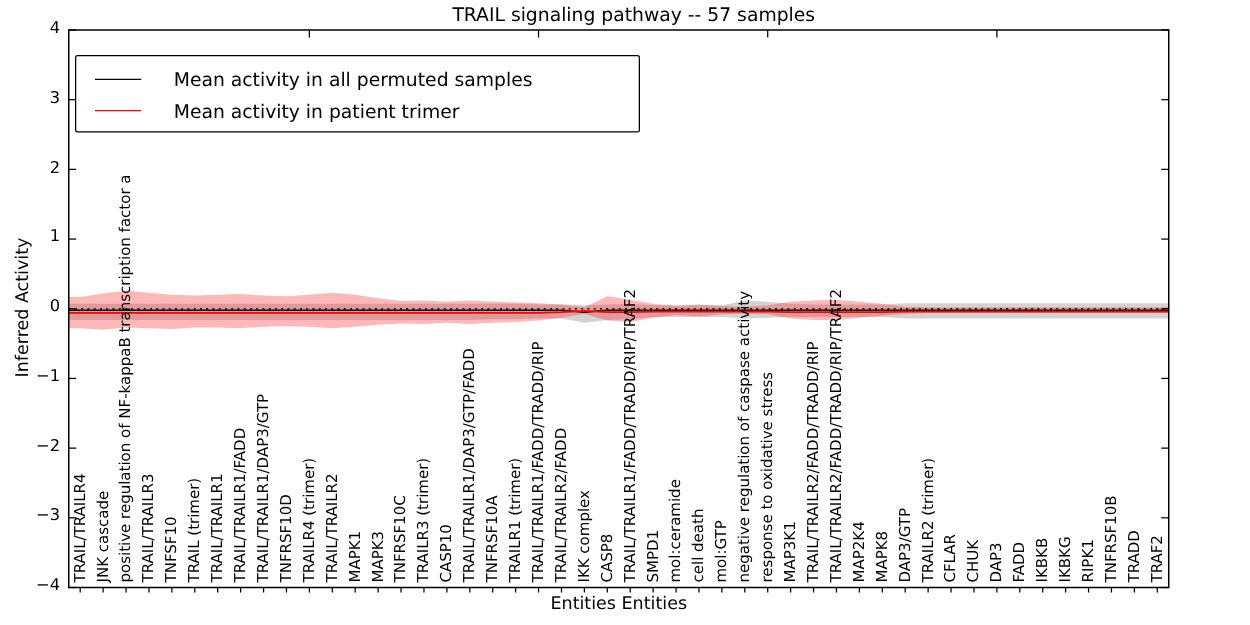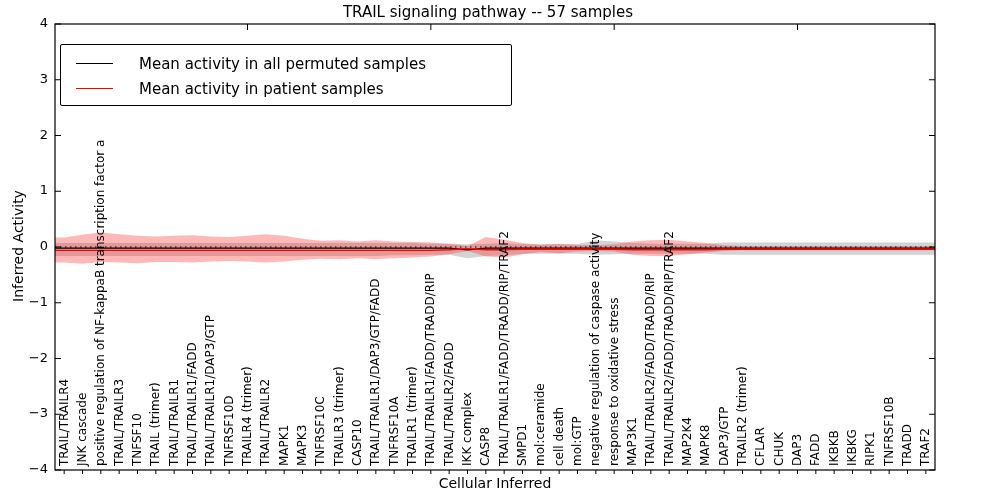--- a/index.html
+++ b/index.html
@@ -1,18 +1,18 @@
 <!DOCTYPE html>
 <html><head>
 <meta charset="utf-8">
 <style>
   html,body{margin:0;padding:0;background:#fff;}
   .fig{position:relative;width:1000px;height:500px;background:#ffffff;
        font-family:"DejaVu Sans", sans-serif;overflow:hidden;}
-  .title{position:absolute;left:48px;top:3px;width:880px;text-align:center;
+  .title{position:absolute;left:67px;top:3px;width:880px;text-align:center;
          font-size:15px;color:#000;}
   .ylabel{position:absolute;left:-42px;top:238px;width:120px;text-align:center;
           font-size:14px;color:#000;transform:rotate(-90deg);}
   .xlabel{position:absolute;left:55px;top:475px;width:880px;text-align:center;
           font-size:14px;color:#000;}
   .ytick{position:absolute;left:0;width:48px;text-align:right;
          font-size:13px;color:#000;}
   #plot{position:absolute;left:0;top:0;}
   .legend{position:absolute;left:60px;top:44px;width:452px;height:62px;
           background:#fff;border:1.4px solid #000;border-radius:2px;
@@ -147,35 +147,35 @@
       <text transform="translate(819.3333333333334,466) rotate(-90)" font-size="12px" font-family="&quot;DejaVu Sans&quot;, sans-serif" fill="#000">FADD</text>
       <text transform="translate(837.6666666666666,466) rotate(-90)" font-size="12px" font-family="&quot;DejaVu Sans&quot;, sans-serif" fill="#000">IKBKB</text>
       <text transform="translate(856,466) rotate(-90)" font-size="12px" font-family="&quot;DejaVu Sans&quot;, sans-serif" fill="#000">IKBKG</text>
       <text transform="translate(874.3333333333334,466) rotate(-90)" font-size="12px" font-family="&quot;DejaVu Sans&quot;, sans-serif" fill="#000">RIPK1</text>
       <text transform="translate(892.6666666666666,466) rotate(-90)" font-size="12px" font-family="&quot;DejaVu Sans&quot;, sans-serif" fill="#000">TNFRSF10B</text>
       <text transform="translate(911,466) rotate(-90)" font-size="12px" font-family="&quot;DejaVu Sans&quot;, sans-serif" fill="#000">TRADD</text>
       <text transform="translate(929.3333333333334,466) rotate(-90)" font-size="12px" font-family="&quot;DejaVu Sans&quot;, sans-serif" fill="#000">TRAF2</text>
     </svg>
   <div class="title">TRAIL signaling pathway -- 57 samples</div>
   <div class="ylabel">Inferred Activity</div>
-  <div class="xlabel">Cellular Inferred</div>
+  <div class="xlabel">Entities Entities</div>
   <div id="yticks">
       <div class="ytick" style="top: 15px;">4</div>
       <div class="ytick" style="top: 70.75px;">3</div>
       <div class="ytick" style="top: 126.5px;">2</div>
       <div class="ytick" style="top: 182.25px;">1</div>
       <div class="ytick" style="top: 238px;">0</div>
       <div class="ytick" style="top: 293.75px;">−1</div>
       <div class="ytick" style="top: 349.5px;">−2</div>
       <div class="ytick" style="top: 405.25px;">−3</div>
       <div class="ytick" style="top: 461px;">−4</div>
     </div>
   <div class="legend">
     <div class="legend-row">
       <span class="legend-line" style="border-top-color: rgb(0, 0, 0);"></span>
       <span class="legend-label">Mean activity in all permuted samples</span>
     </div>
     <div class="legend-row">
       <span class="legend-line" style="border-top-color: rgb(255, 0, 0);"></span>
-      <span class="legend-label">Mean activity in patient samples</span>
+      <span class="legend-label">Mean activity in patient trimer</span>
     </div>
   </div>
 </div>
 
 </body></html>

